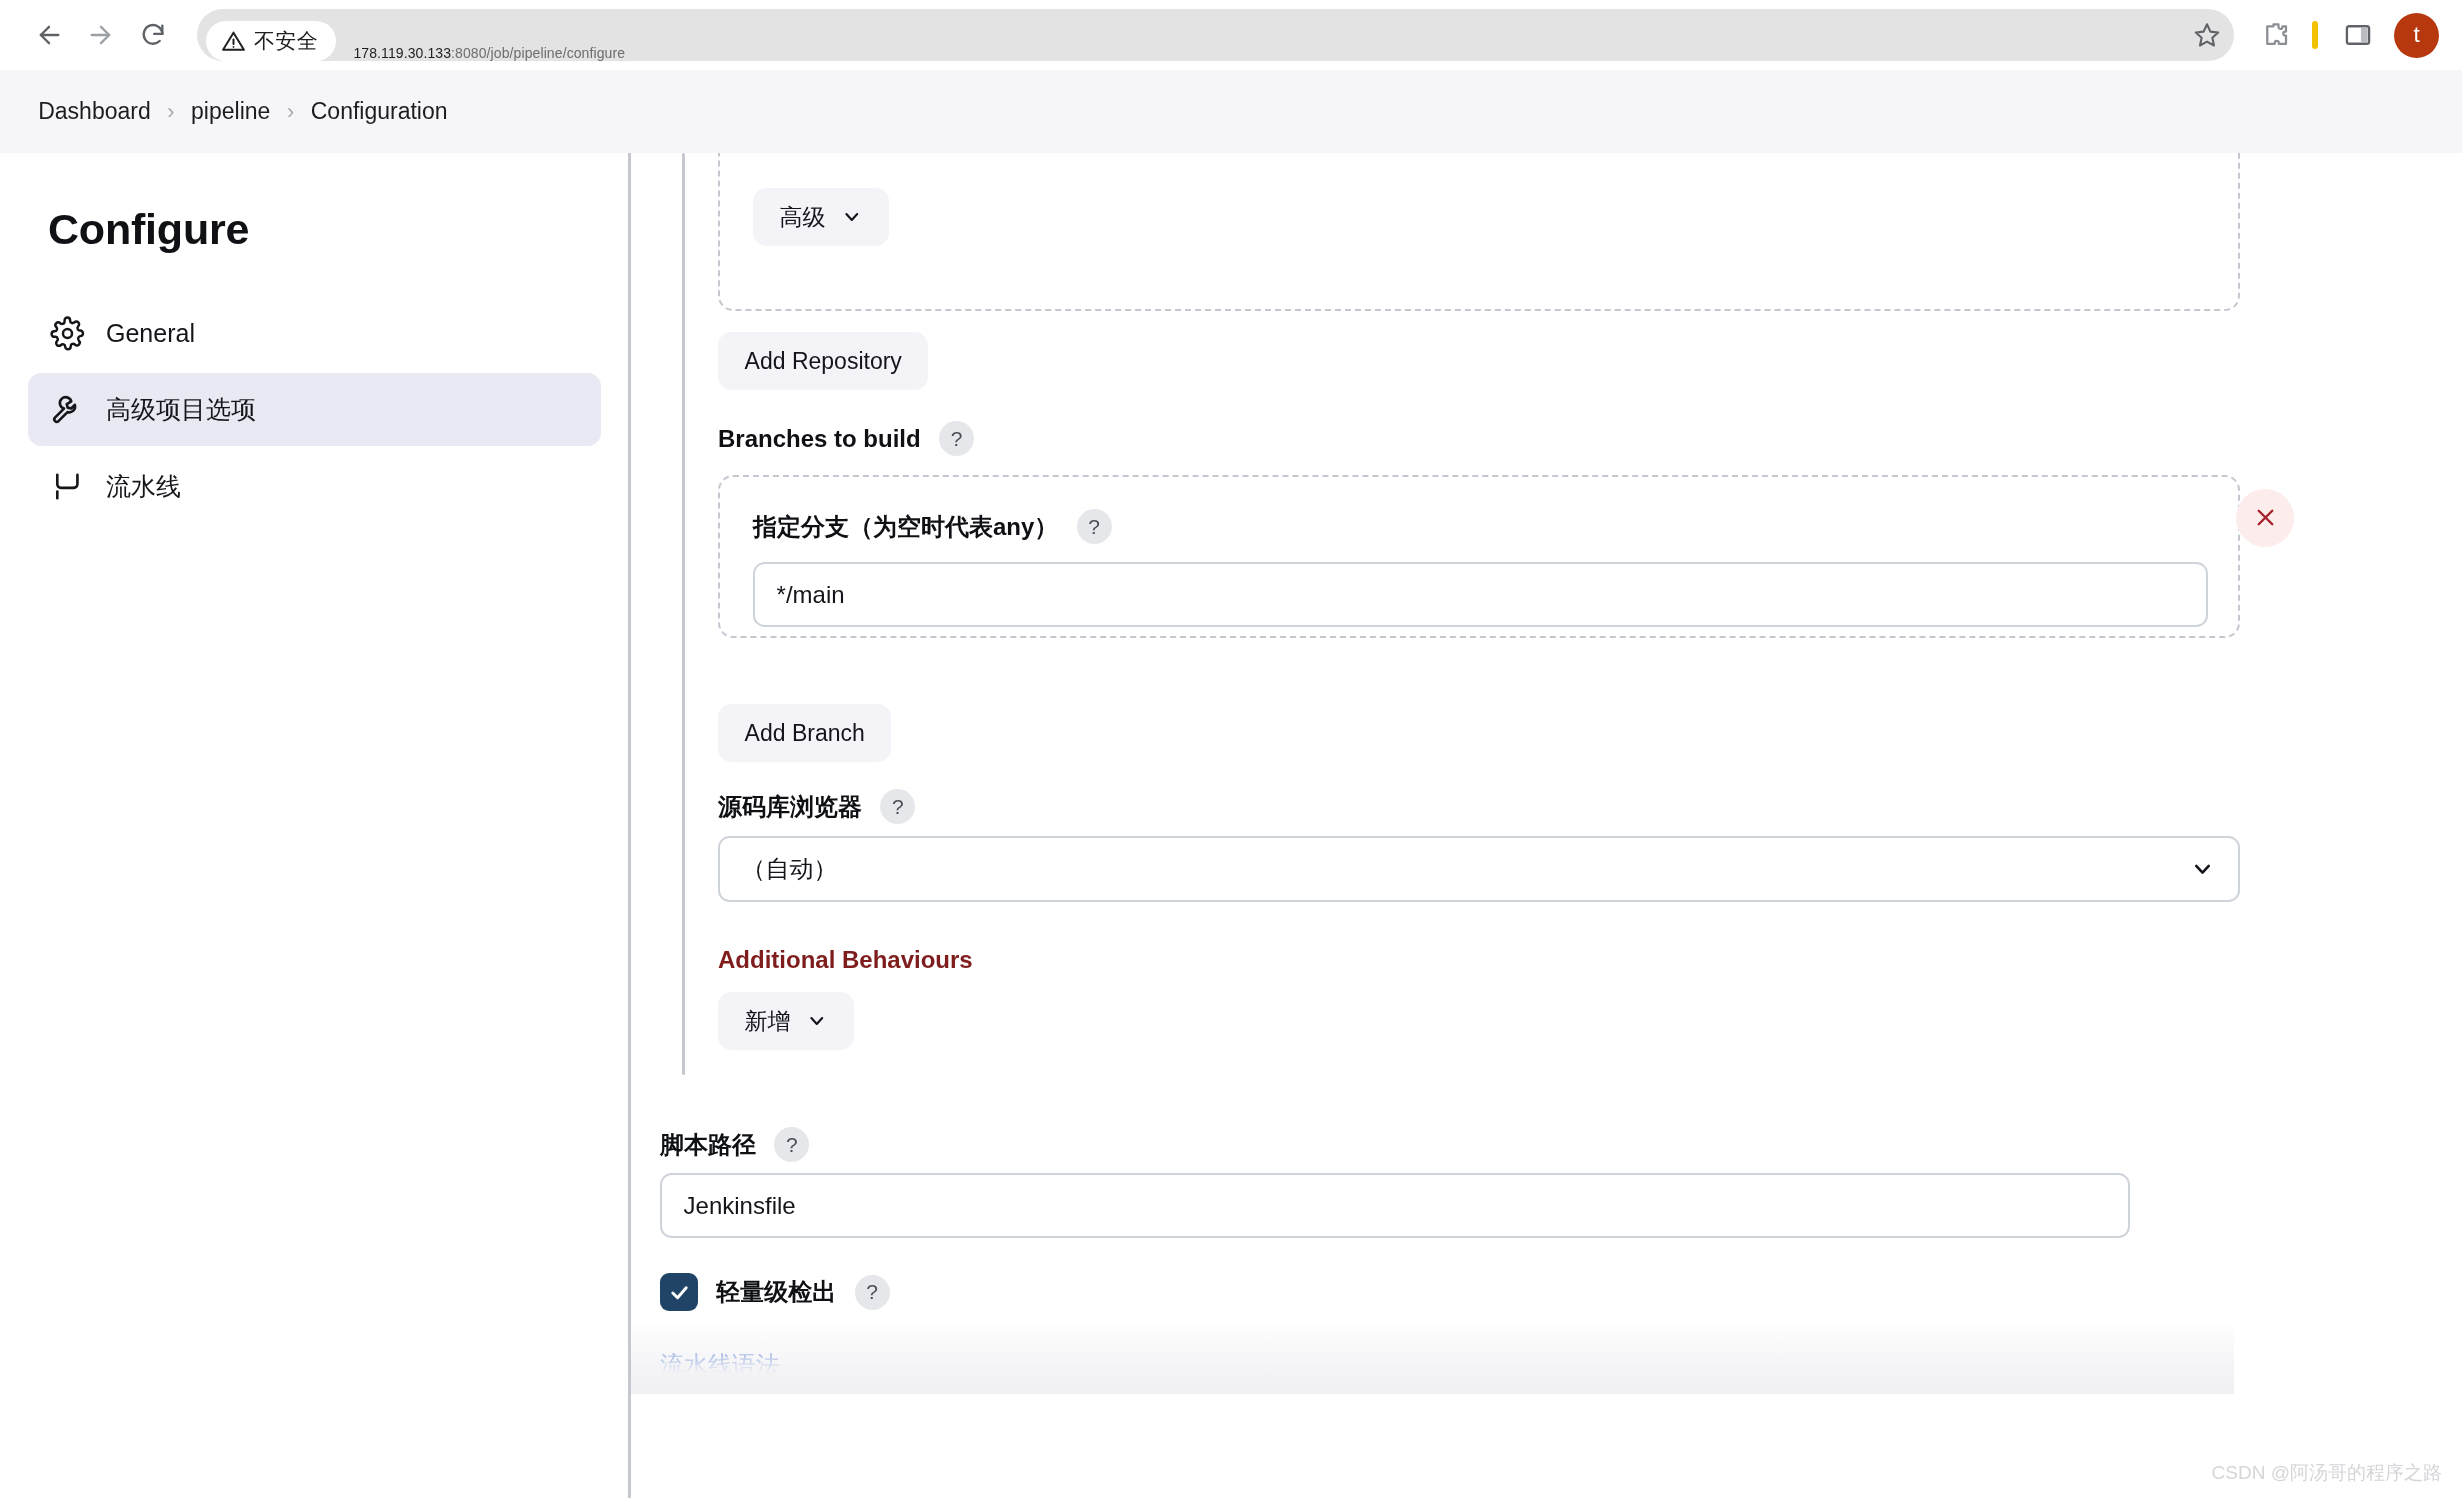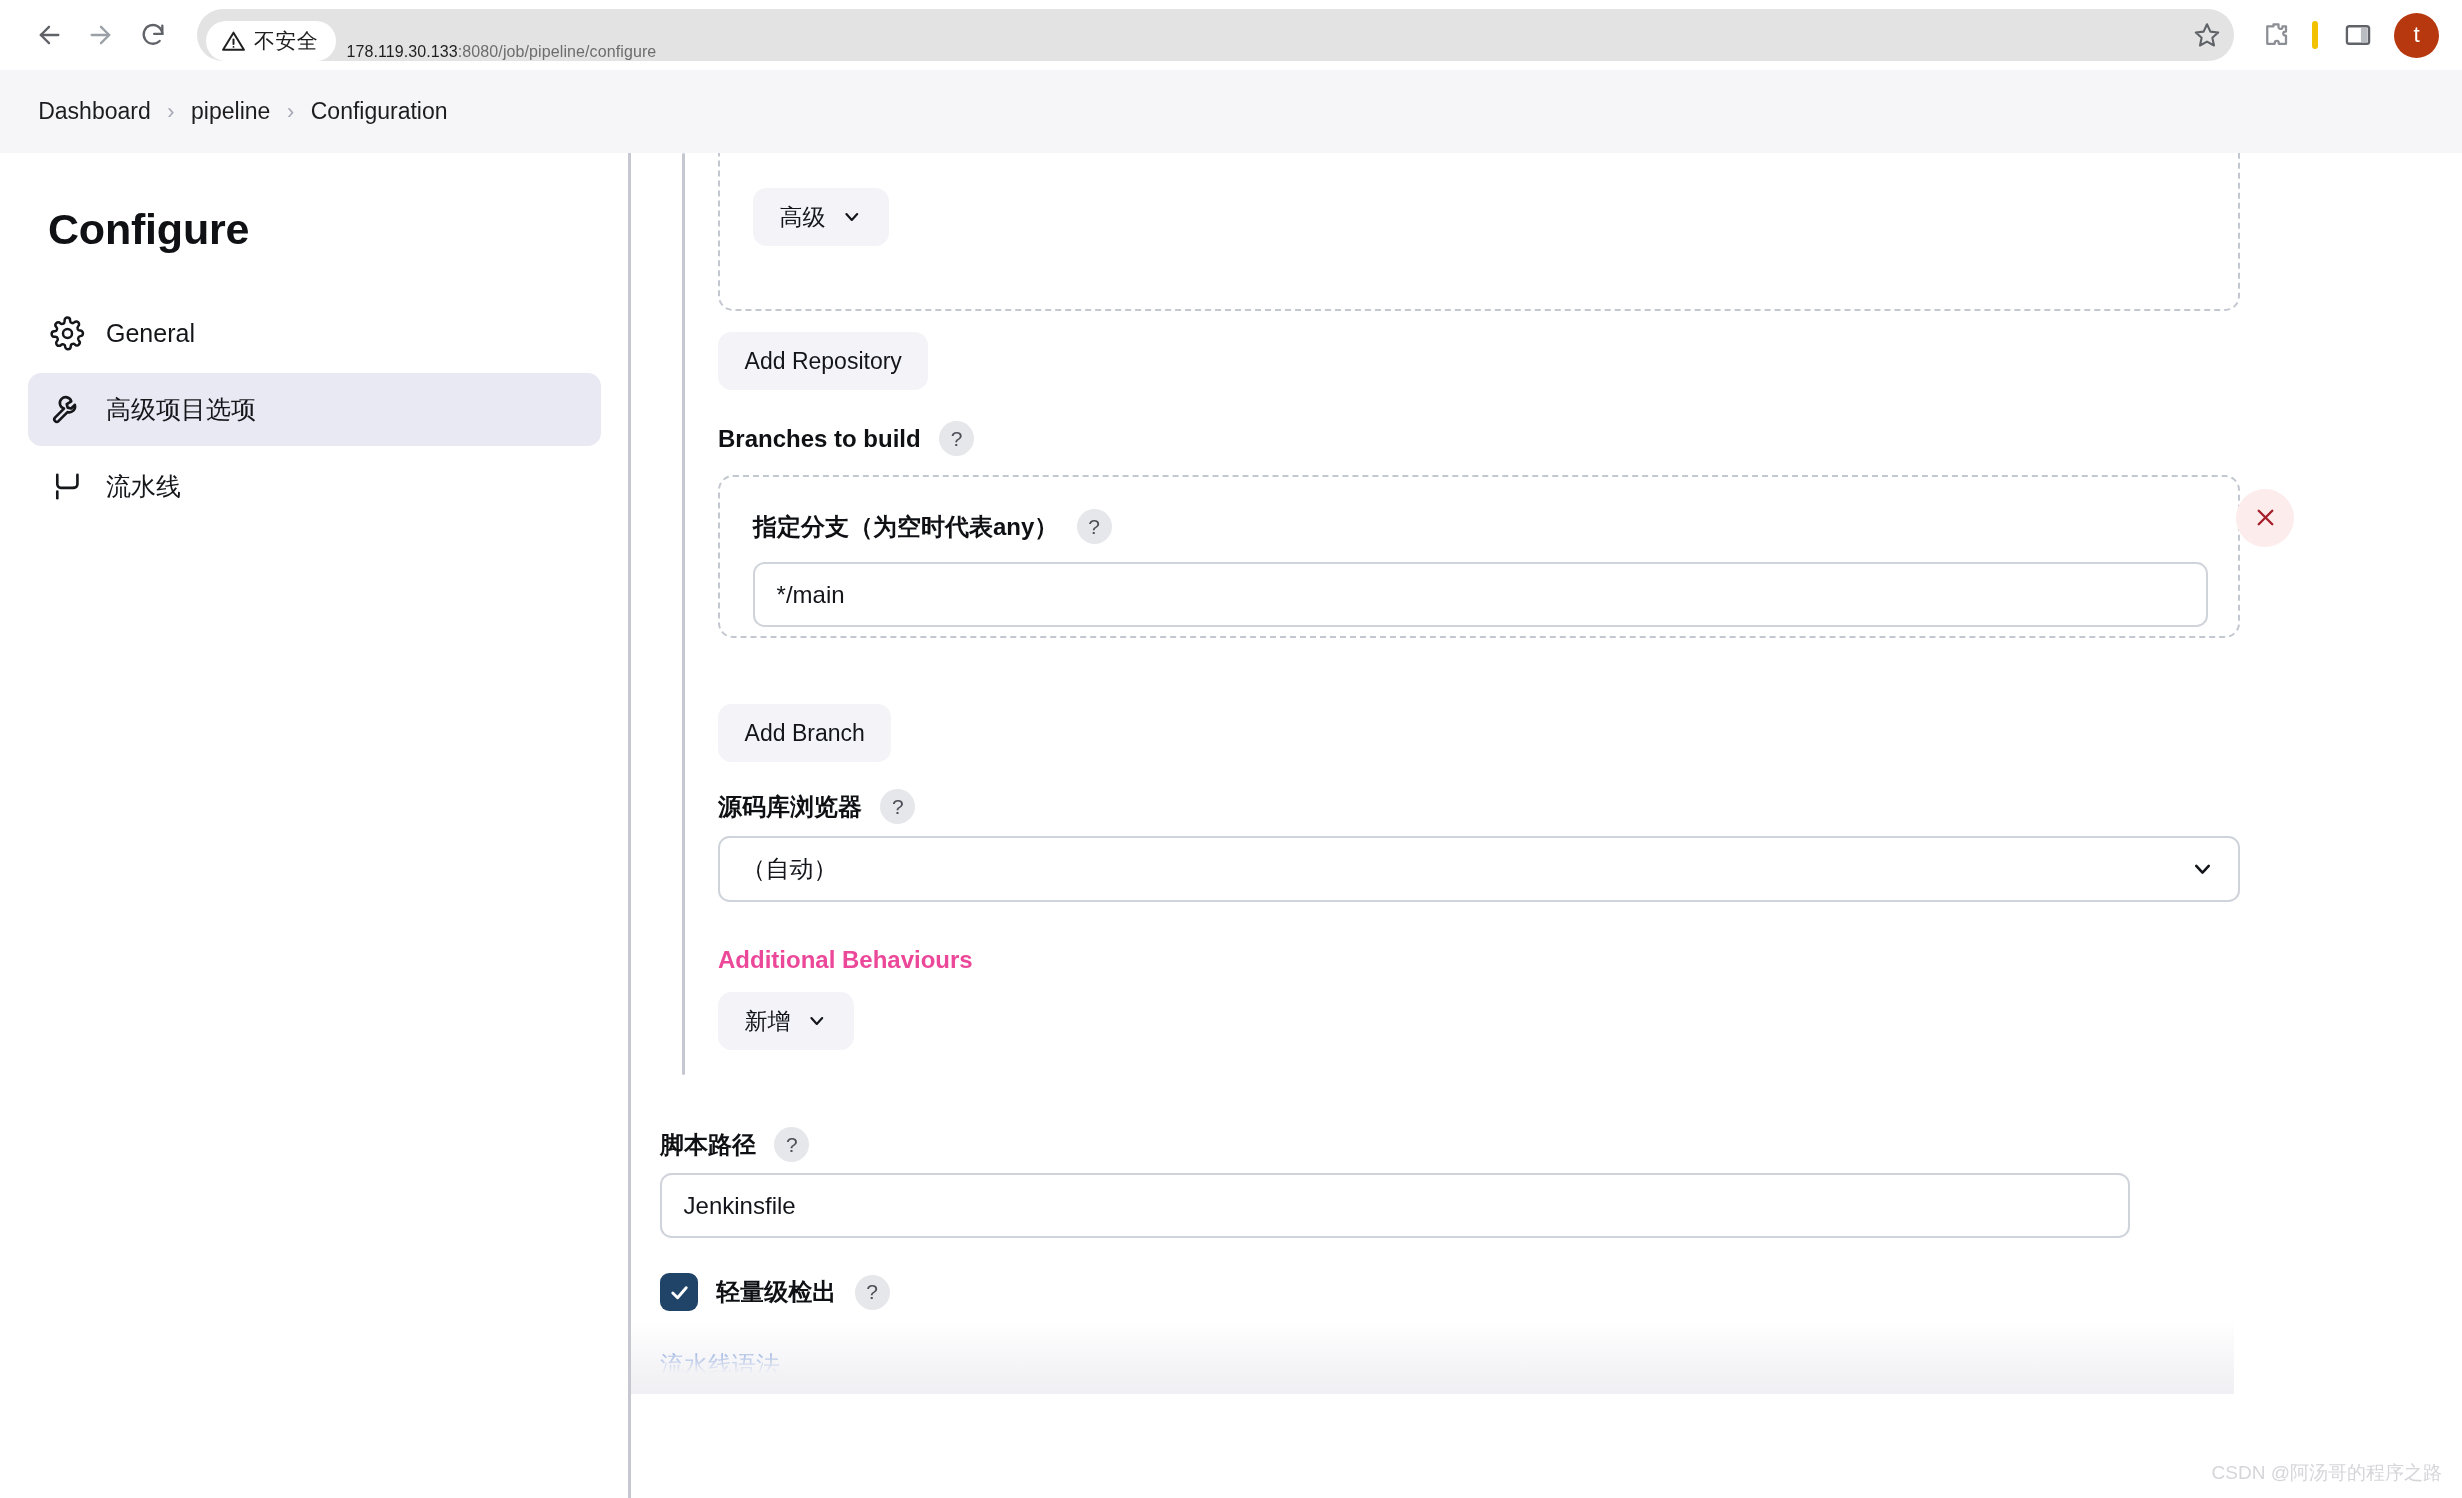--- a/index.html
+++ b/index.html
@@ -52,22 +52,22 @@
     gap: 8.3px;
     padding: 0 18.3px 0 15px;
     flex: 0 0 auto;
   }
   #security-chip .label {
     font-size: 21px;
     color: #1f1f1f;
     letter-spacing: 0.4px;
   }
   #url-text {
-    margin-left: 10px;
-    font-size: 16px;
+    margin-left: 17px;
+    font-size: 14px;
     color: #1f1f1f;
     white-space: nowrap;
     letter-spacing: 0.1px;
   }
   #url-text .dim { color: #6d6d6d; }
   #star-btn {
     position: absolute;
     right: 5px; top: 3.3px;
     width: 45px; height: 45px;
     display: flex; align-items: center; justify-content: center;
@@ -328,21 +328,21 @@
     top: 50%;
     transform: translateY(-50%);
     display: flex;
   }
 
   #additional-label {
     position: absolute;
     left: 87px; top: 793px;
     font-size: 24px;
     font-weight: bold;
-    color: #ec4899;
+    color: #7f1d1d;
   }
   #add-behaviour-btn { position: absolute; left: 87px; top: 839px; }
 
   
   #script-path-label { position: absolute; left: 29px; top: 974px; }
   #script-path-input-wrap {
     position: absolute;
     left: 29px; top: 1020px;
     width: 1470px;
   }

